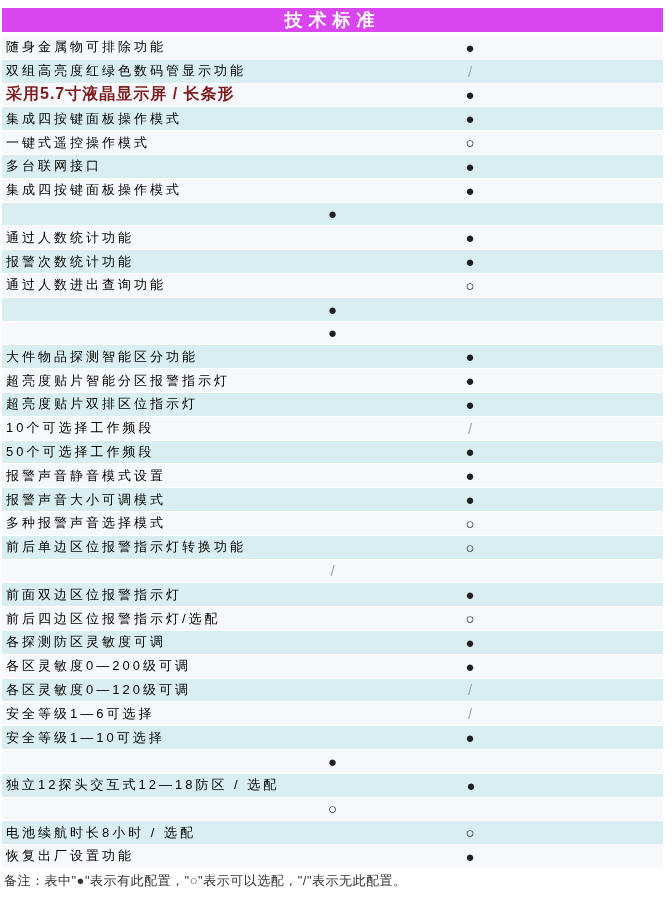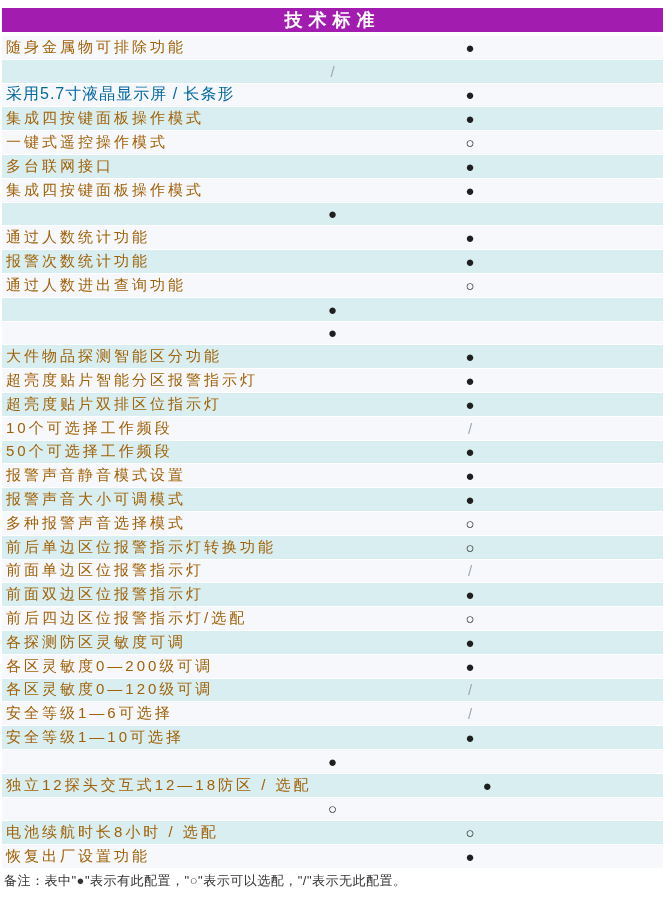--- a/index.html
+++ b/index.html
@@ -10,21 +10,21 @@
     font-family: "Liberation Sans", "DejaVu Sans", sans-serif;
   }
   .page {
     box-sizing: border-box;
     width: 672px;
     min-height: 897px;
     padding: 8px 9px 6px 2px;
     background: #ffffff;
   }
   .table-header {
-    background: #a21caf;
+    background: #d946ef;
     color: #ffffff;
     font-weight: bold;
     font-size: 18px;
     letter-spacing: 6px;
     text-align: center;
     height: 24px;
     line-height: 24px;
     margin-bottom: 4px;
   }
   .rows { width: 100%; }
@@ -32,29 +32,29 @@
     display: flex;
     align-items: center;
     height: 22.8px;
     margin-bottom: 1px;
   }
   .row:nth-child(odd)  { background: #f7f8fc; }
   .row:nth-child(even) { background: #d9eef0; }
   .label {
     flex: 0 0 41%;
     padding-left: 4px;
-    font-size: 15px;
+    font-size: 13px;
     letter-spacing: 3px;
-    color: #a16207;
+    color: #000000;
     white-space: nowrap;
     overflow: visible;
   }
   .row.bold .label {
-    color: #0369a1;
-    font-weight: normal;
+    color: #7f1d1d;
+    font-weight: bold;
     font-size: 16px;
     letter-spacing: 1px;
   }
   .mark {
     flex: 1;
     text-align: center;
     line-height: 1;
   }
   .mark.filled { color: #1f1f1f; font-size: 15px; }
   .mark.hollow { color: #2a2a2a; font-size: 15px; }
@@ -71,20 +71,21 @@
 <body>
 
 <div class="page">
   <div class="table-header">技术标准</div>
   <div class="rows" id="rows">
       <div class="row">
         <span class="label">随身金属物可排除功能</span>
         <span class="mark filled">●</span>
       </div>
       <div class="row">
+        <span class="label">双组高亮度红绿色数码管显示功能</span>
         <span class="mark slash">/</span>
       </div>
       <div class="row bold">
         <span class="label">采用5.7寸液晶显示屏 / 长条形</span>
         <span class="mark filled">●</span>
       </div>
       <div class="row">
         <span class="label">集成四按键面板操作模式</span>
         <span class="mark filled">●</span>
       </div>
@@ -151,21 +152,20 @@
       </div>
       <div class="row">
         <span class="label">多种报警声音选择模式</span>
         <span class="mark hollow">○</span>
       </div>
       <div class="row">
         <span class="label">前后单边区位报警指示灯转换功能</span>
         <span class="mark hollow">○</span>
       </div>
       <div class="row">
-        <span class="label">前面单边区位报警指示灯</span>
         <span class="mark slash">/</span>
       </div>
       <div class="row">
         <span class="label">前面双边区位报警指示灯</span>
         <span class="mark filled">●</span>
       </div>
       <div class="row">
         <span class="label">前后四边区位报警指示灯/选配</span>
         <span class="mark hollow">○</span>
       </div>

